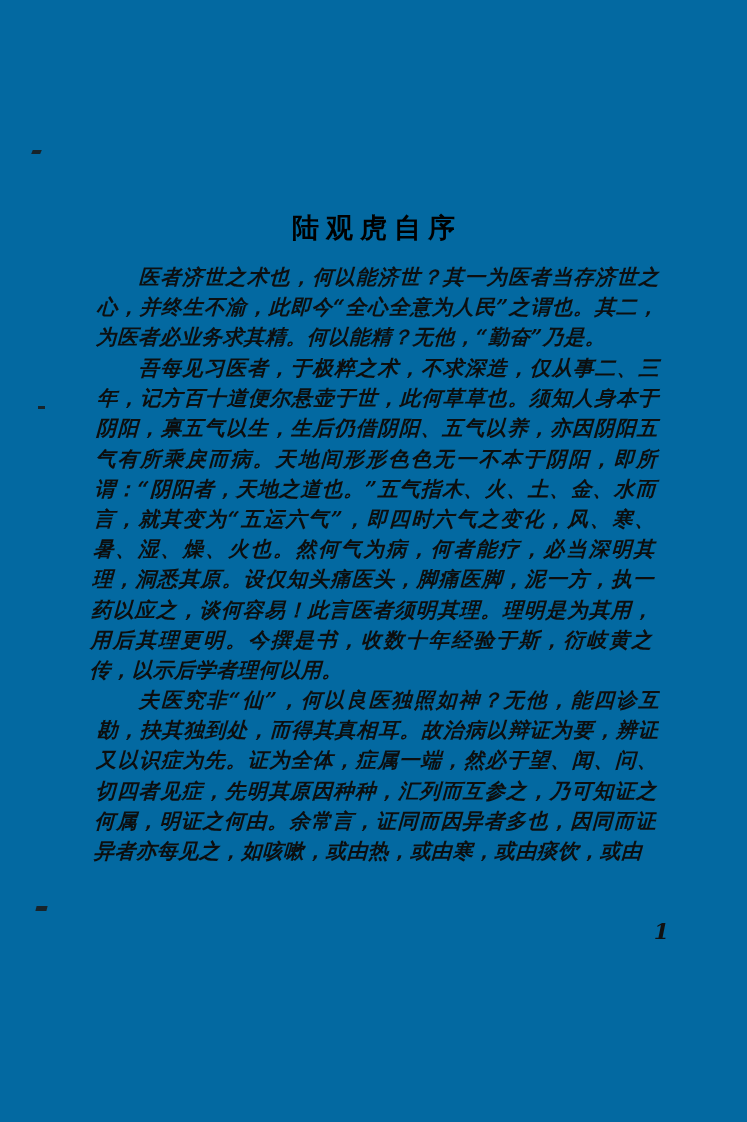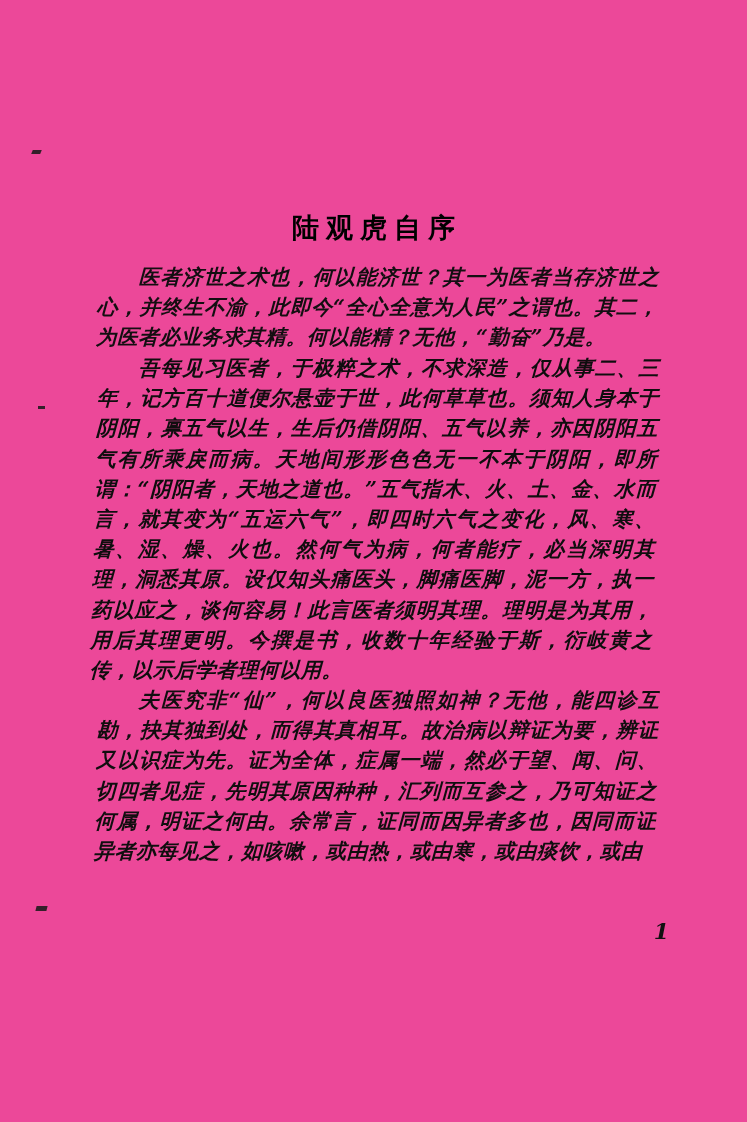--- a/index.html
+++ b/index.html
@@ -7,21 +7,21 @@
     margin: 0;
     padding: 0;
     background: #ffffff;
   }
 
   .page {
     position: relative;
     width: 747px;
     height: 1122px;
     margin: 0 auto;
-    background: #ec4899;
+    background: #0369a1;
     overflow: hidden;
     font-family: "DejaVu Sans", sans-serif;
     color: #0a0a0a;
     -webkit-font-smoothing: none;
   }
 
   
   .margin-mark {
     position: absolute;
     background: #1a1a1a;

